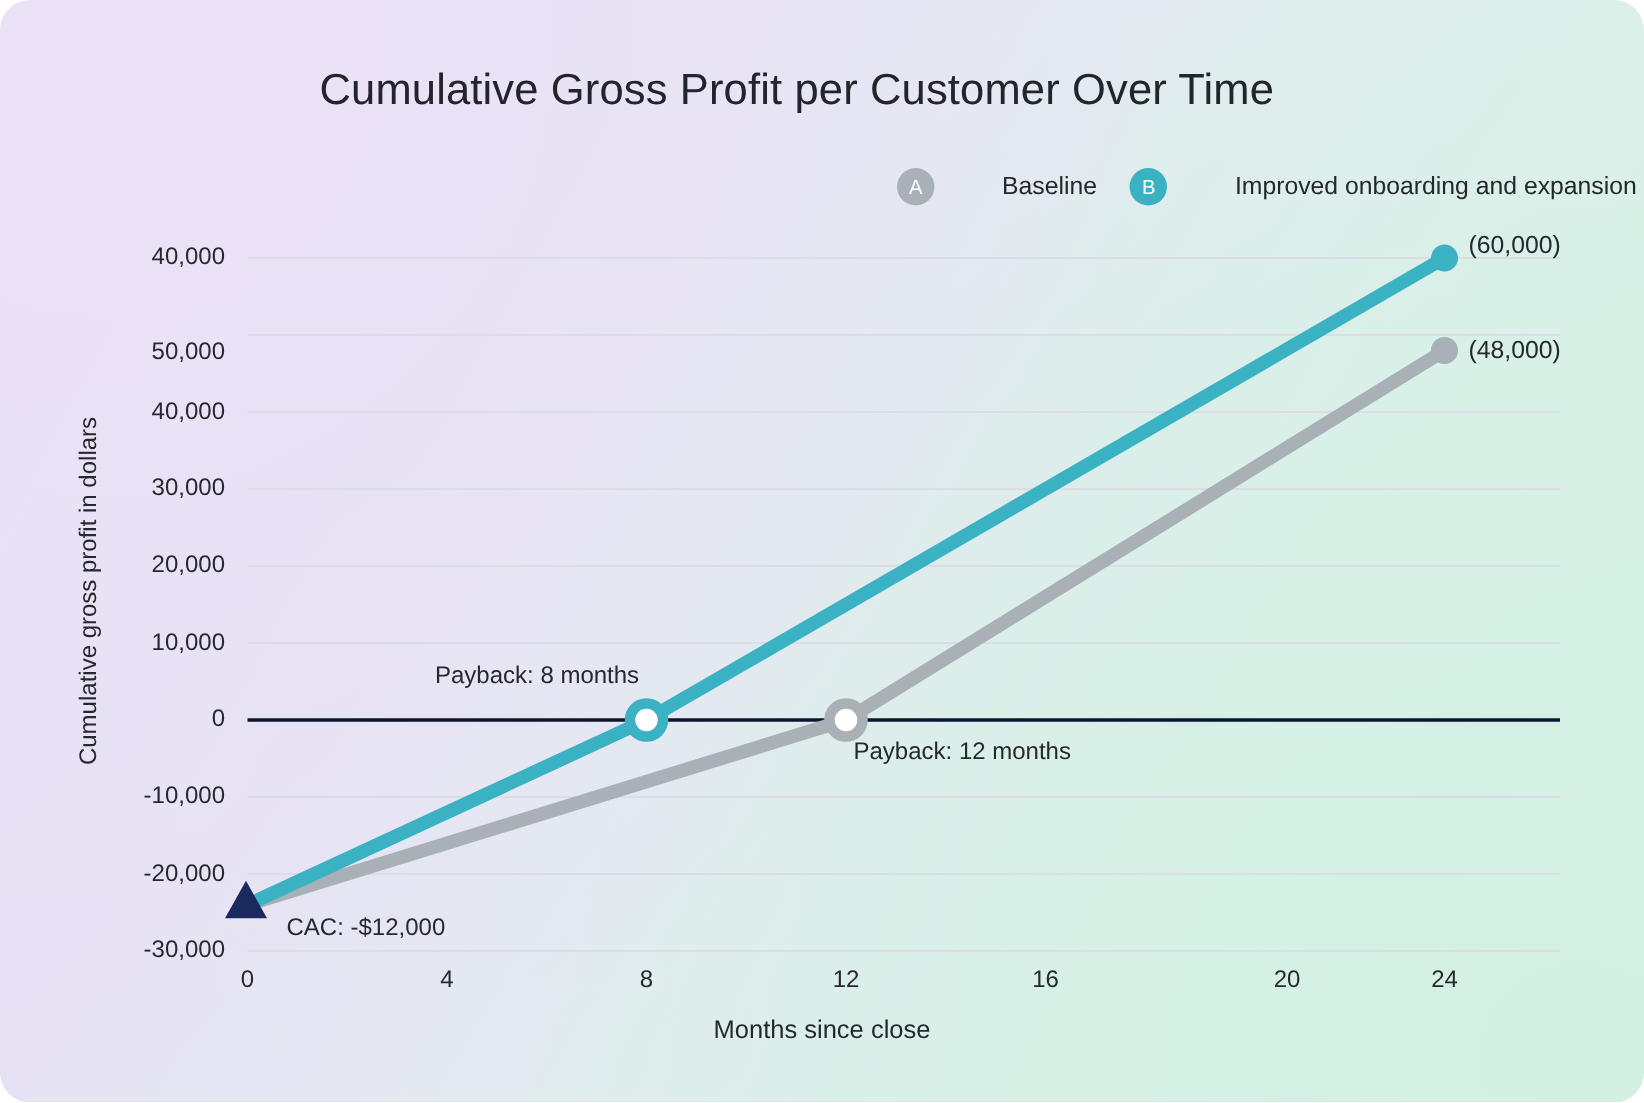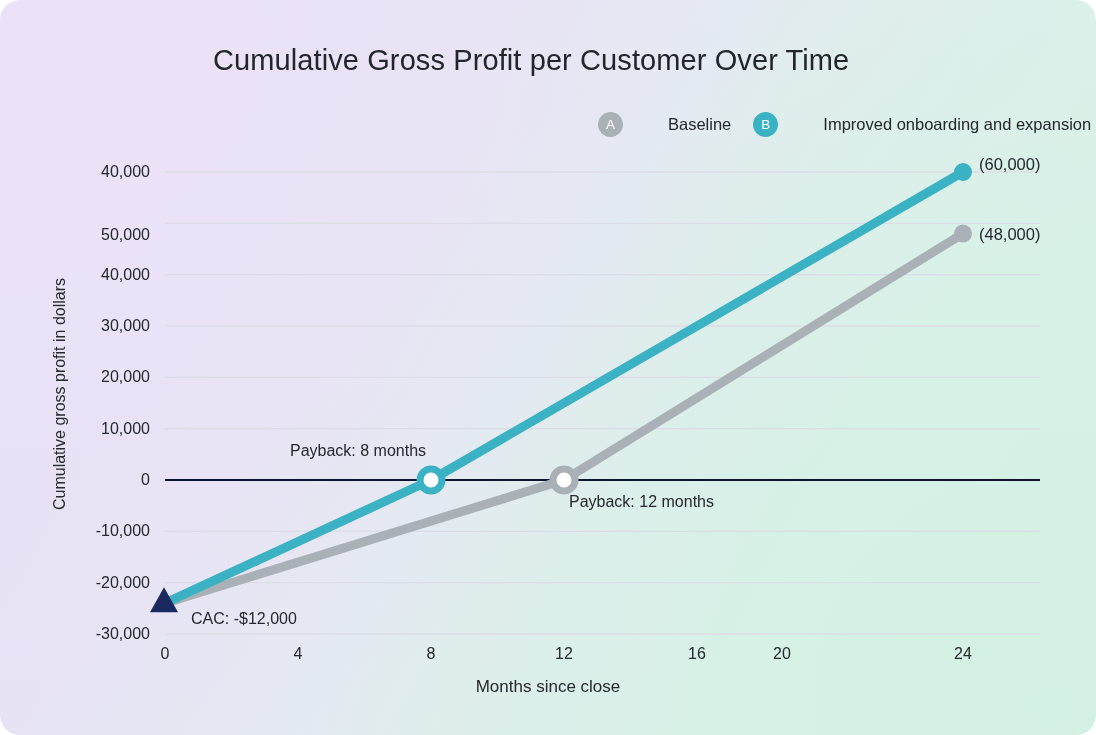--- a/index.html
+++ b/index.html
@@ -175,21 +175,21 @@
           <div class="tick-y" style="top: 428.667px; left: 30px;">10,000</div>
           <div class="tick-y" style="top: 480px; left: 30px;">0</div>
           <div class="tick-y" style="top: 531.333px; left: 30px;">-10,000</div>
           <div class="tick-y" style="top: 582.667px; left: 30px;">-20,000</div>
           <div class="tick-y" style="top: 634px; left: 30px;">-30,000</div>
           <div class="tick-x" style="left: 165px;">0</div>
           <div class="tick-x" style="left: 298px;">4</div>
           <div class="tick-x" style="left: 431px;">8</div>
           <div class="tick-x" style="left: 564px;">12</div>
           <div class="tick-x" style="left: 697px;">16</div>
-          <div class="tick-x" style="left: 782px;">20</div>
+          <div class="tick-x" style="left: 858px;">20</div>
           <div class="tick-x" style="left: 963px;">24</div>
           <div class="endpoint-label" style="left: 979px; top: 233.6px;">(48,000)</div>
           <div class="endpoint-label" style="left: 979px; top: 164px;">(60,000)</div>
           <div class="annotation" style="left: 191px; top: 610.2px;">CAC: -$12,000</div>
           <div class="annotation" style="left: 290px; top: 442px;">Payback: 8 months</div>
           <div class="annotation" style="left: 569px; top: 493px;">Payback: 12 months</div>
         </div>
     </div>
 
     <div class="axis-title-x">Months since close</div>

